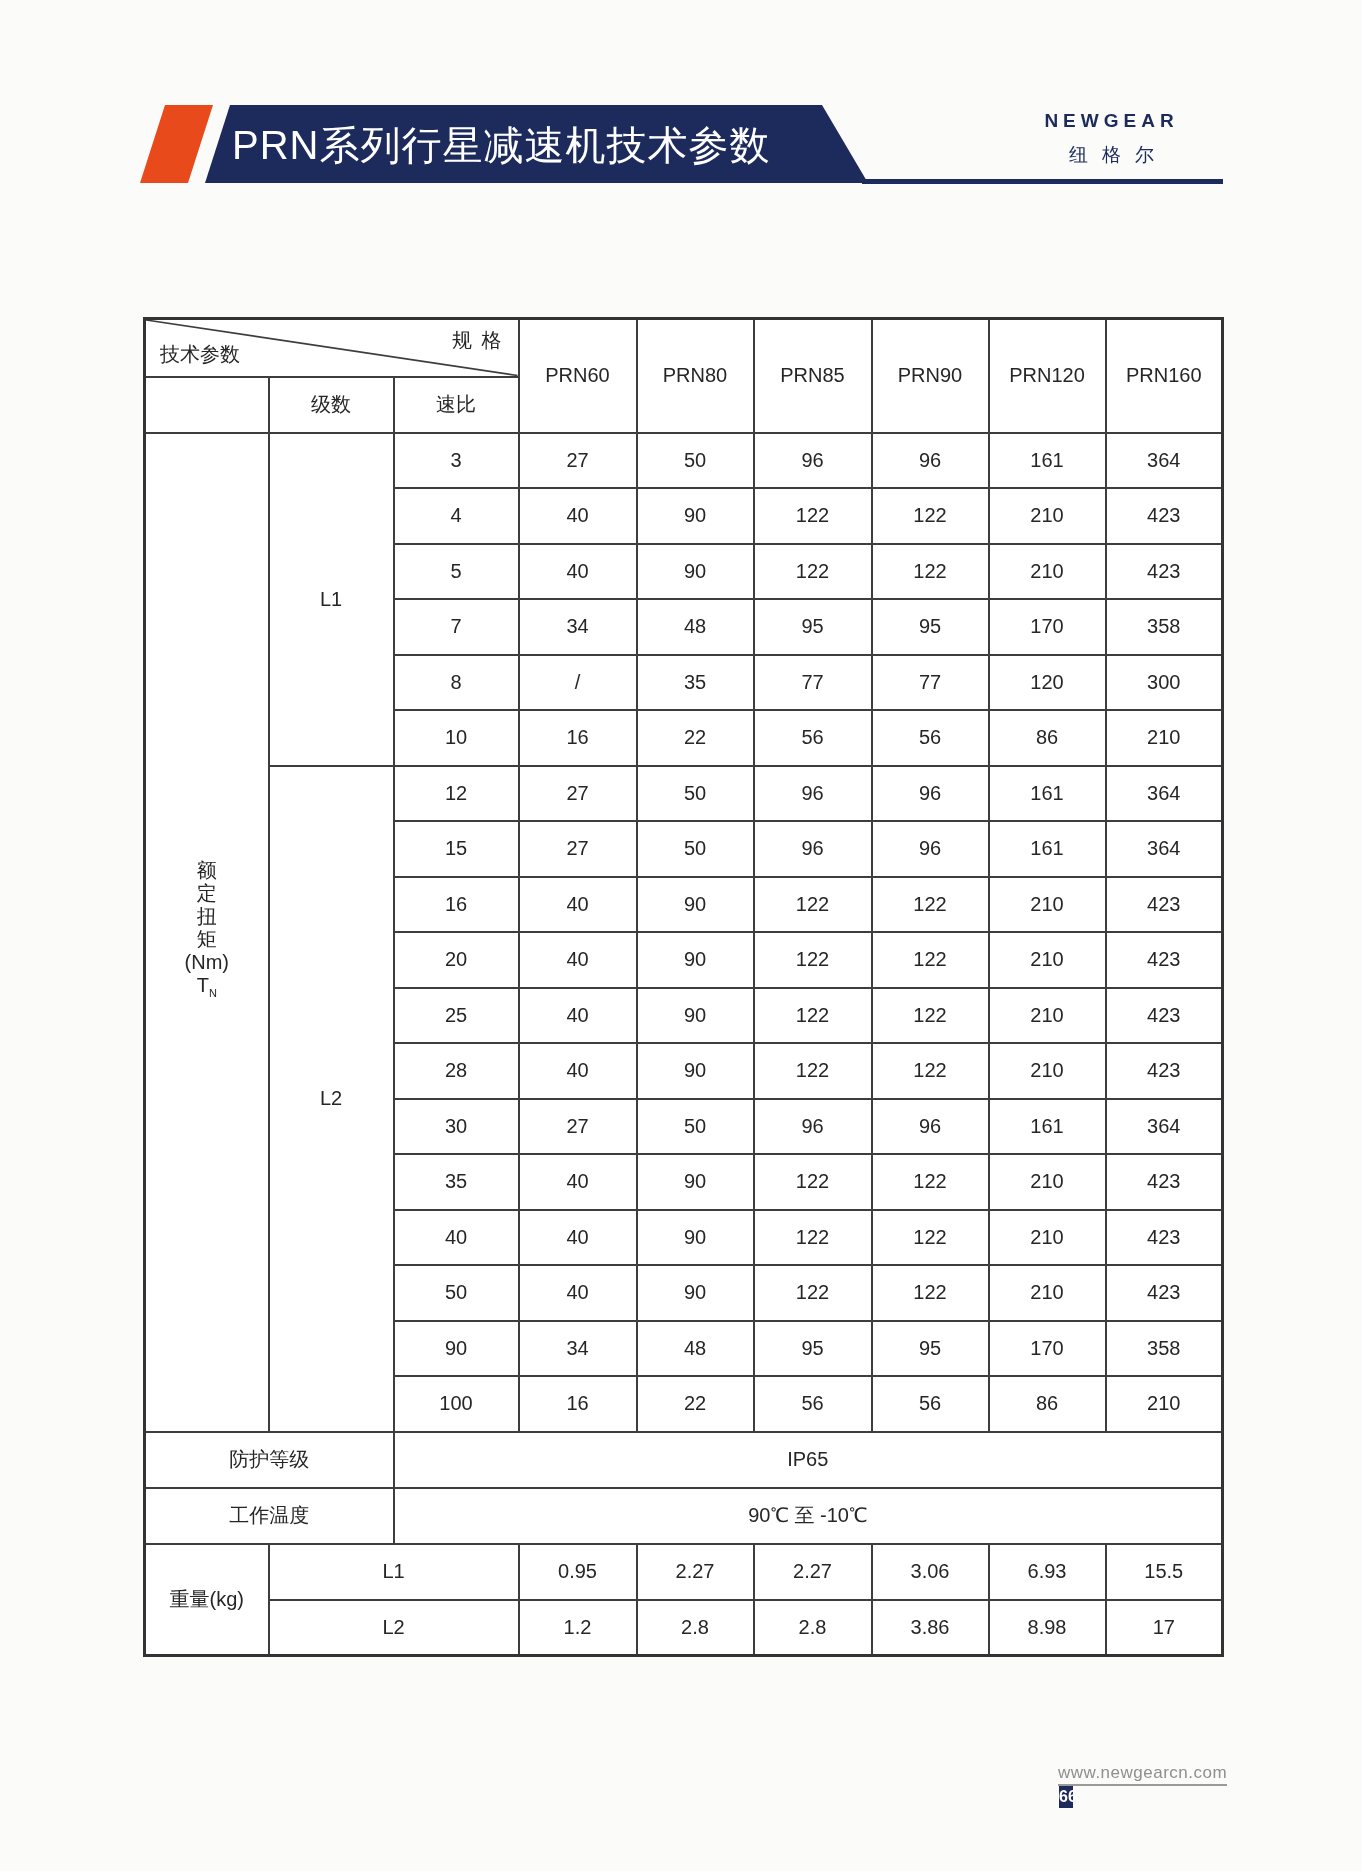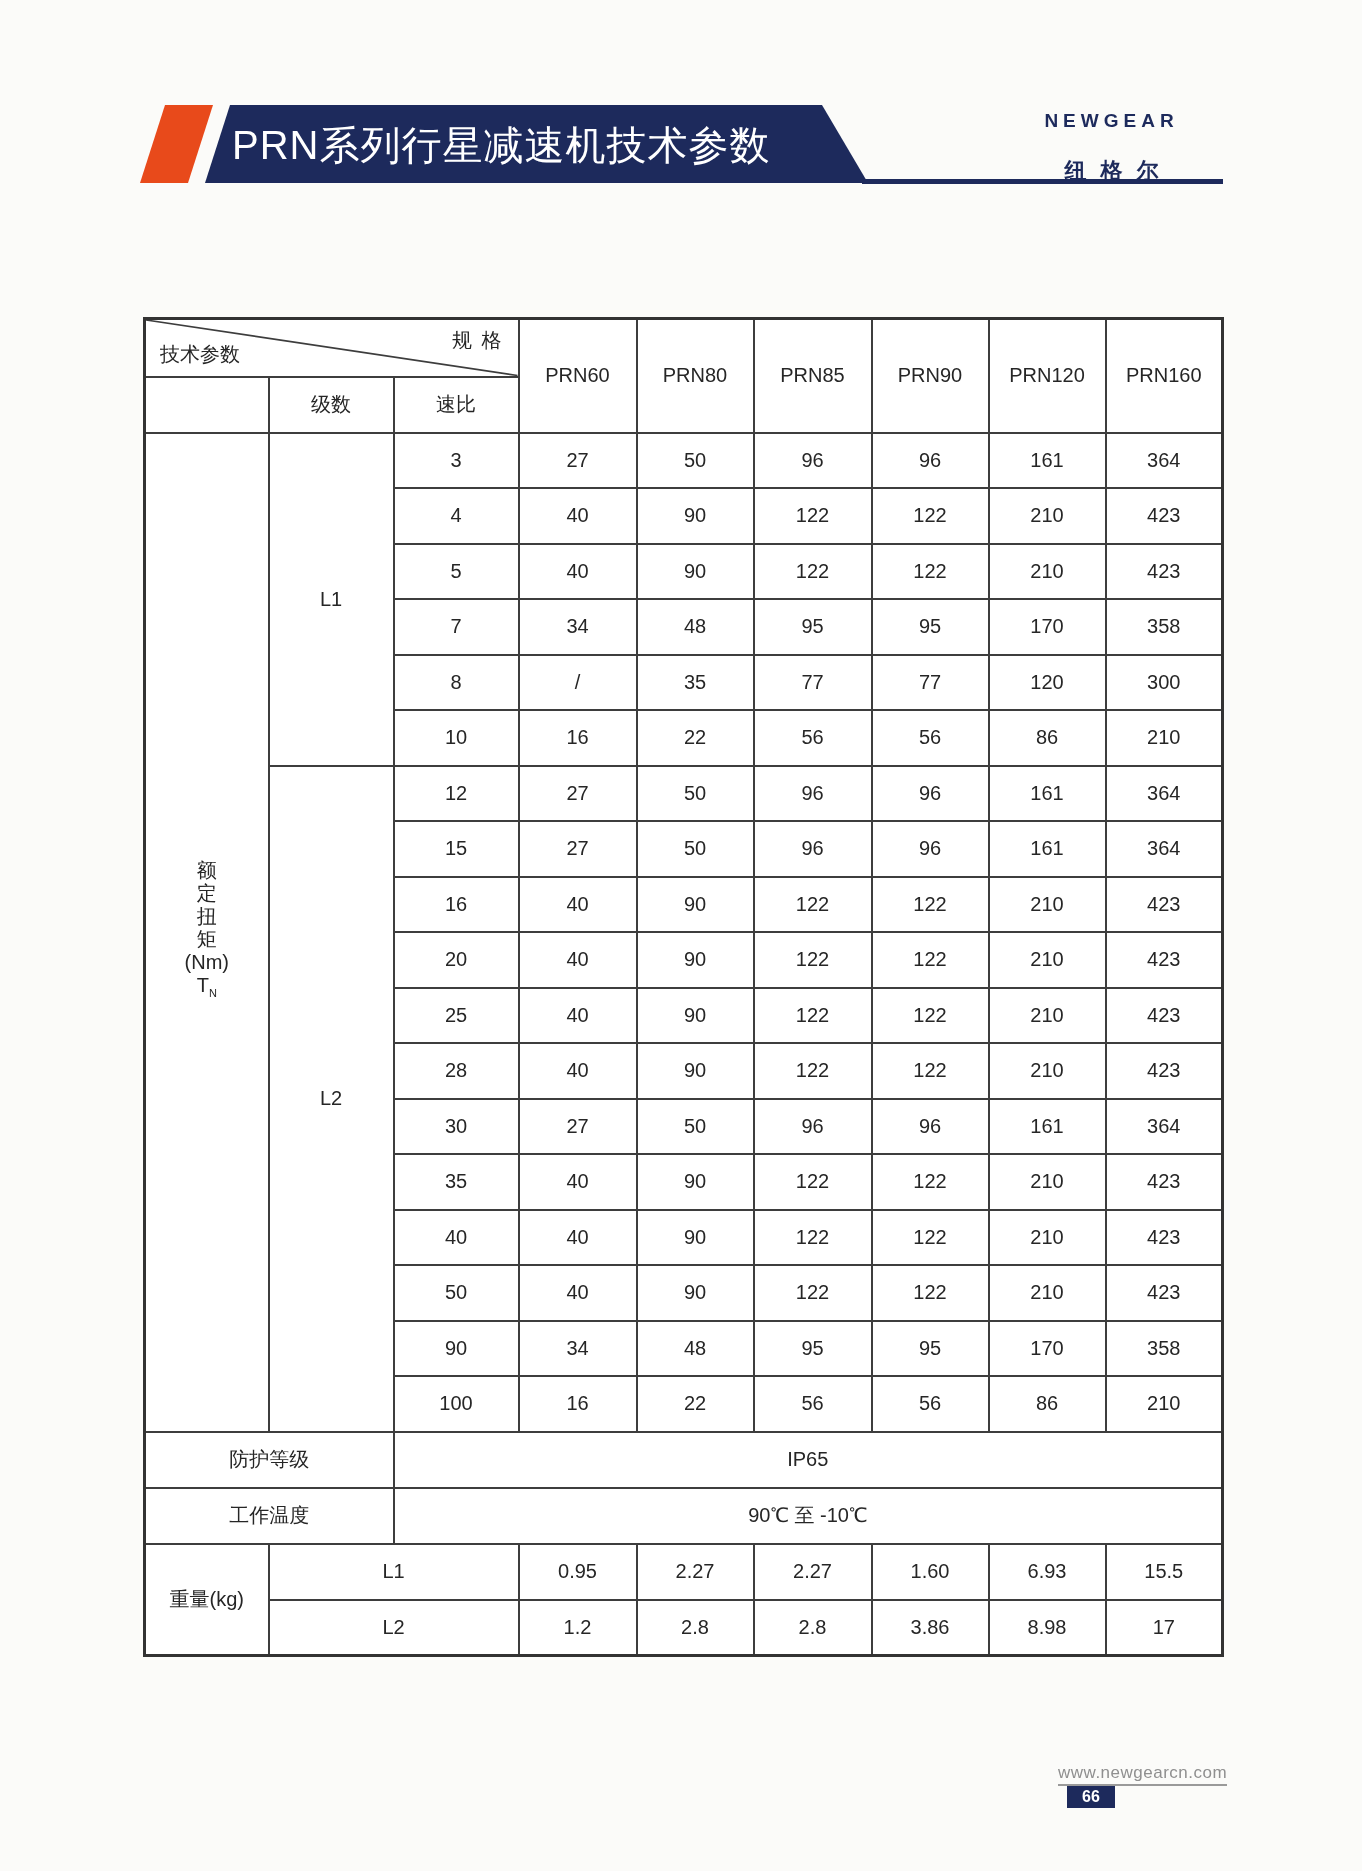--- a/index.html
+++ b/index.html
@@ -33,22 +33,22 @@
   .header-rule{
     position:absolute;left:862px;top:179px;width:361px;height:5px;
     background:var(--navy);
   }
   .logo-en{
     position:absolute;left:1000px;top:110px;width:223px;text-align:center;
     font-size:19px;font-weight:800;letter-spacing:5px;color:var(--navy);
     white-space:nowrap;
   }
   .logo-cn{
-    position:absolute;left:1000px;top:156px;width:223px;text-align:center;
-    font-size:22px;font-weight:700;letter-spacing:14px;text-indent:14px;
+    position:absolute;left:1000px;top:142px;width:223px;text-align:center;
+    font-size:19px;font-weight:400;letter-spacing:14px;text-indent:14px;
     color:var(--navy);white-space:nowrap;
   }
   
   table.spec{
     position:absolute;left:143px;top:317px;
     width:1078px;
     border-collapse:collapse;
     table-layout:fixed;
     border:3px solid #333333;
   }
@@ -81,21 +81,21 @@
   
   .footer{
     position:absolute;left:1058px;top:1762px;
     display:flex;align-items:flex-start;flex-direction:column;
   }
   .footer-url{
     font-size:17px;color:#8f8f8f;letter-spacing:0.5px;
     border-bottom:2px solid #9a9a9a;padding-bottom:1px;line-height:21px;
   }
   .footer-badge{
-    width:48px;height:22px;line-height:22px;margin-left:9px;
+    width:14px;height:22px;line-height:22px;margin-left:1px;
     background:var(--navy);color:#ffffff;
     font-size:16px;font-weight:700;text-align:center;
   }
 </style>
 </head>
 <body>
 
 <div class="page" style="--navy: #1d2a5c; --orange: #e84a1b;">
 
   <div class="orange-slab"></div>
@@ -323,21 +323,21 @@
         <td colspan="7" class="grayv">90℃ 至 -10℃</td>
       </tr>
     </tbody>
     <tbody id="weight-body">
         <tr class="brow">
           <td rowspan="2" style="background: rgb(255, 255, 255);">重量(kg)</td>
           <td colspan="2">L1</td>
           <td>0.95</td>
           <td>2.27</td>
           <td>2.27</td>
-          <td>1.60</td>
+          <td>3.06</td>
           <td>6.93</td>
           <td>15.5</td>
         </tr>
         <tr class="brow stripe">
           <td colspan="2">L2</td>
           <td>1.2</td>
           <td>2.8</td>
           <td>2.8</td>
           <td>3.86</td>
           <td>8.98</td>

